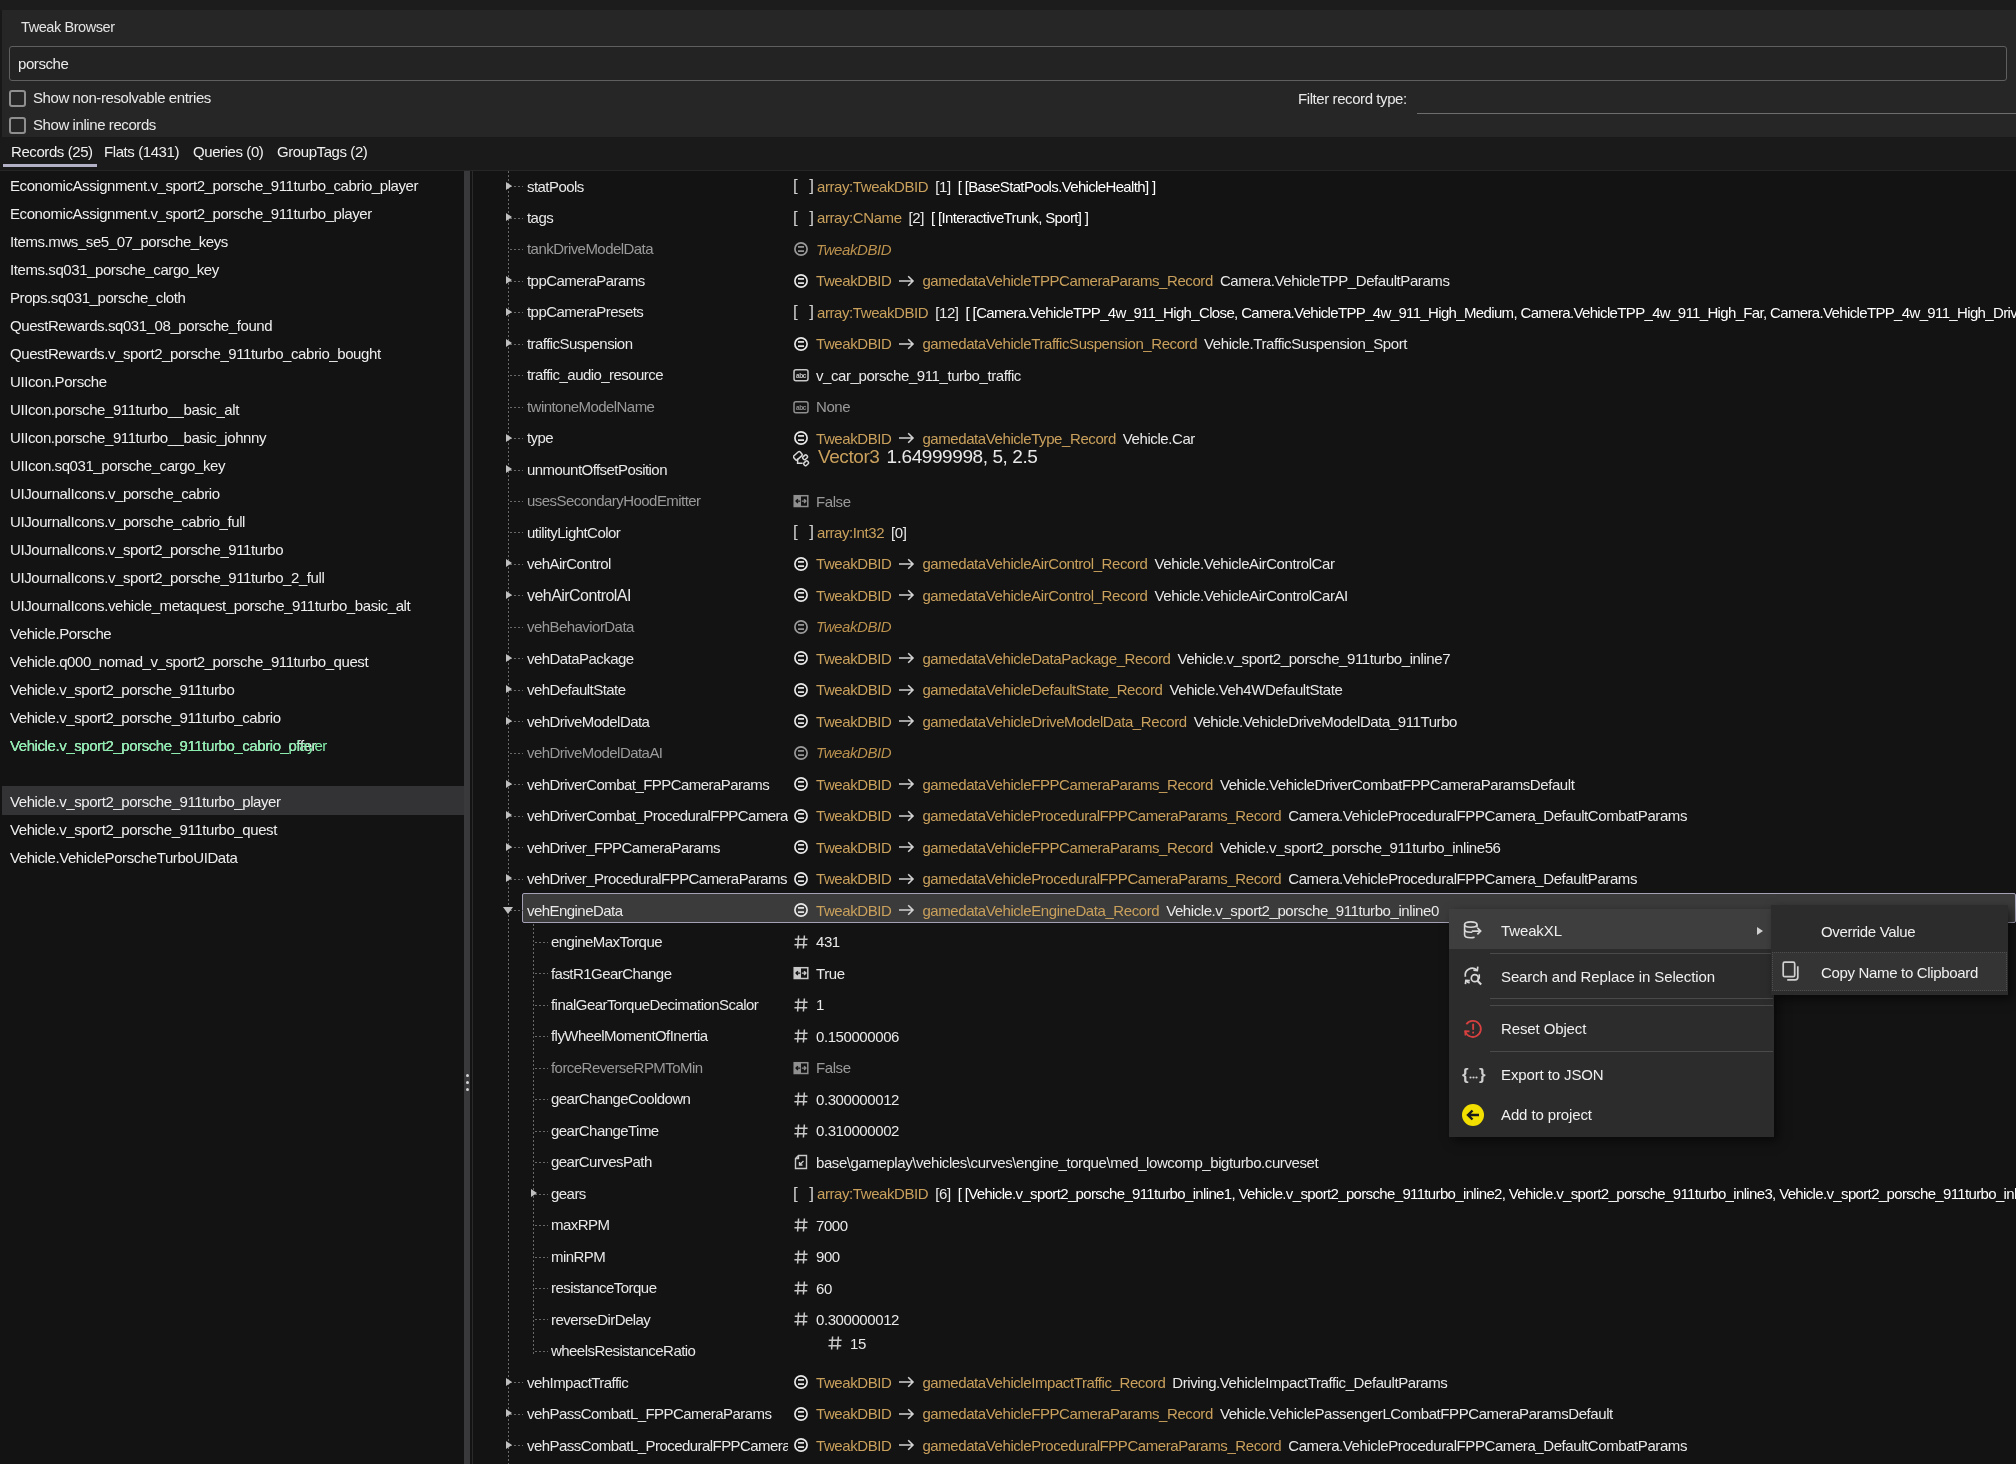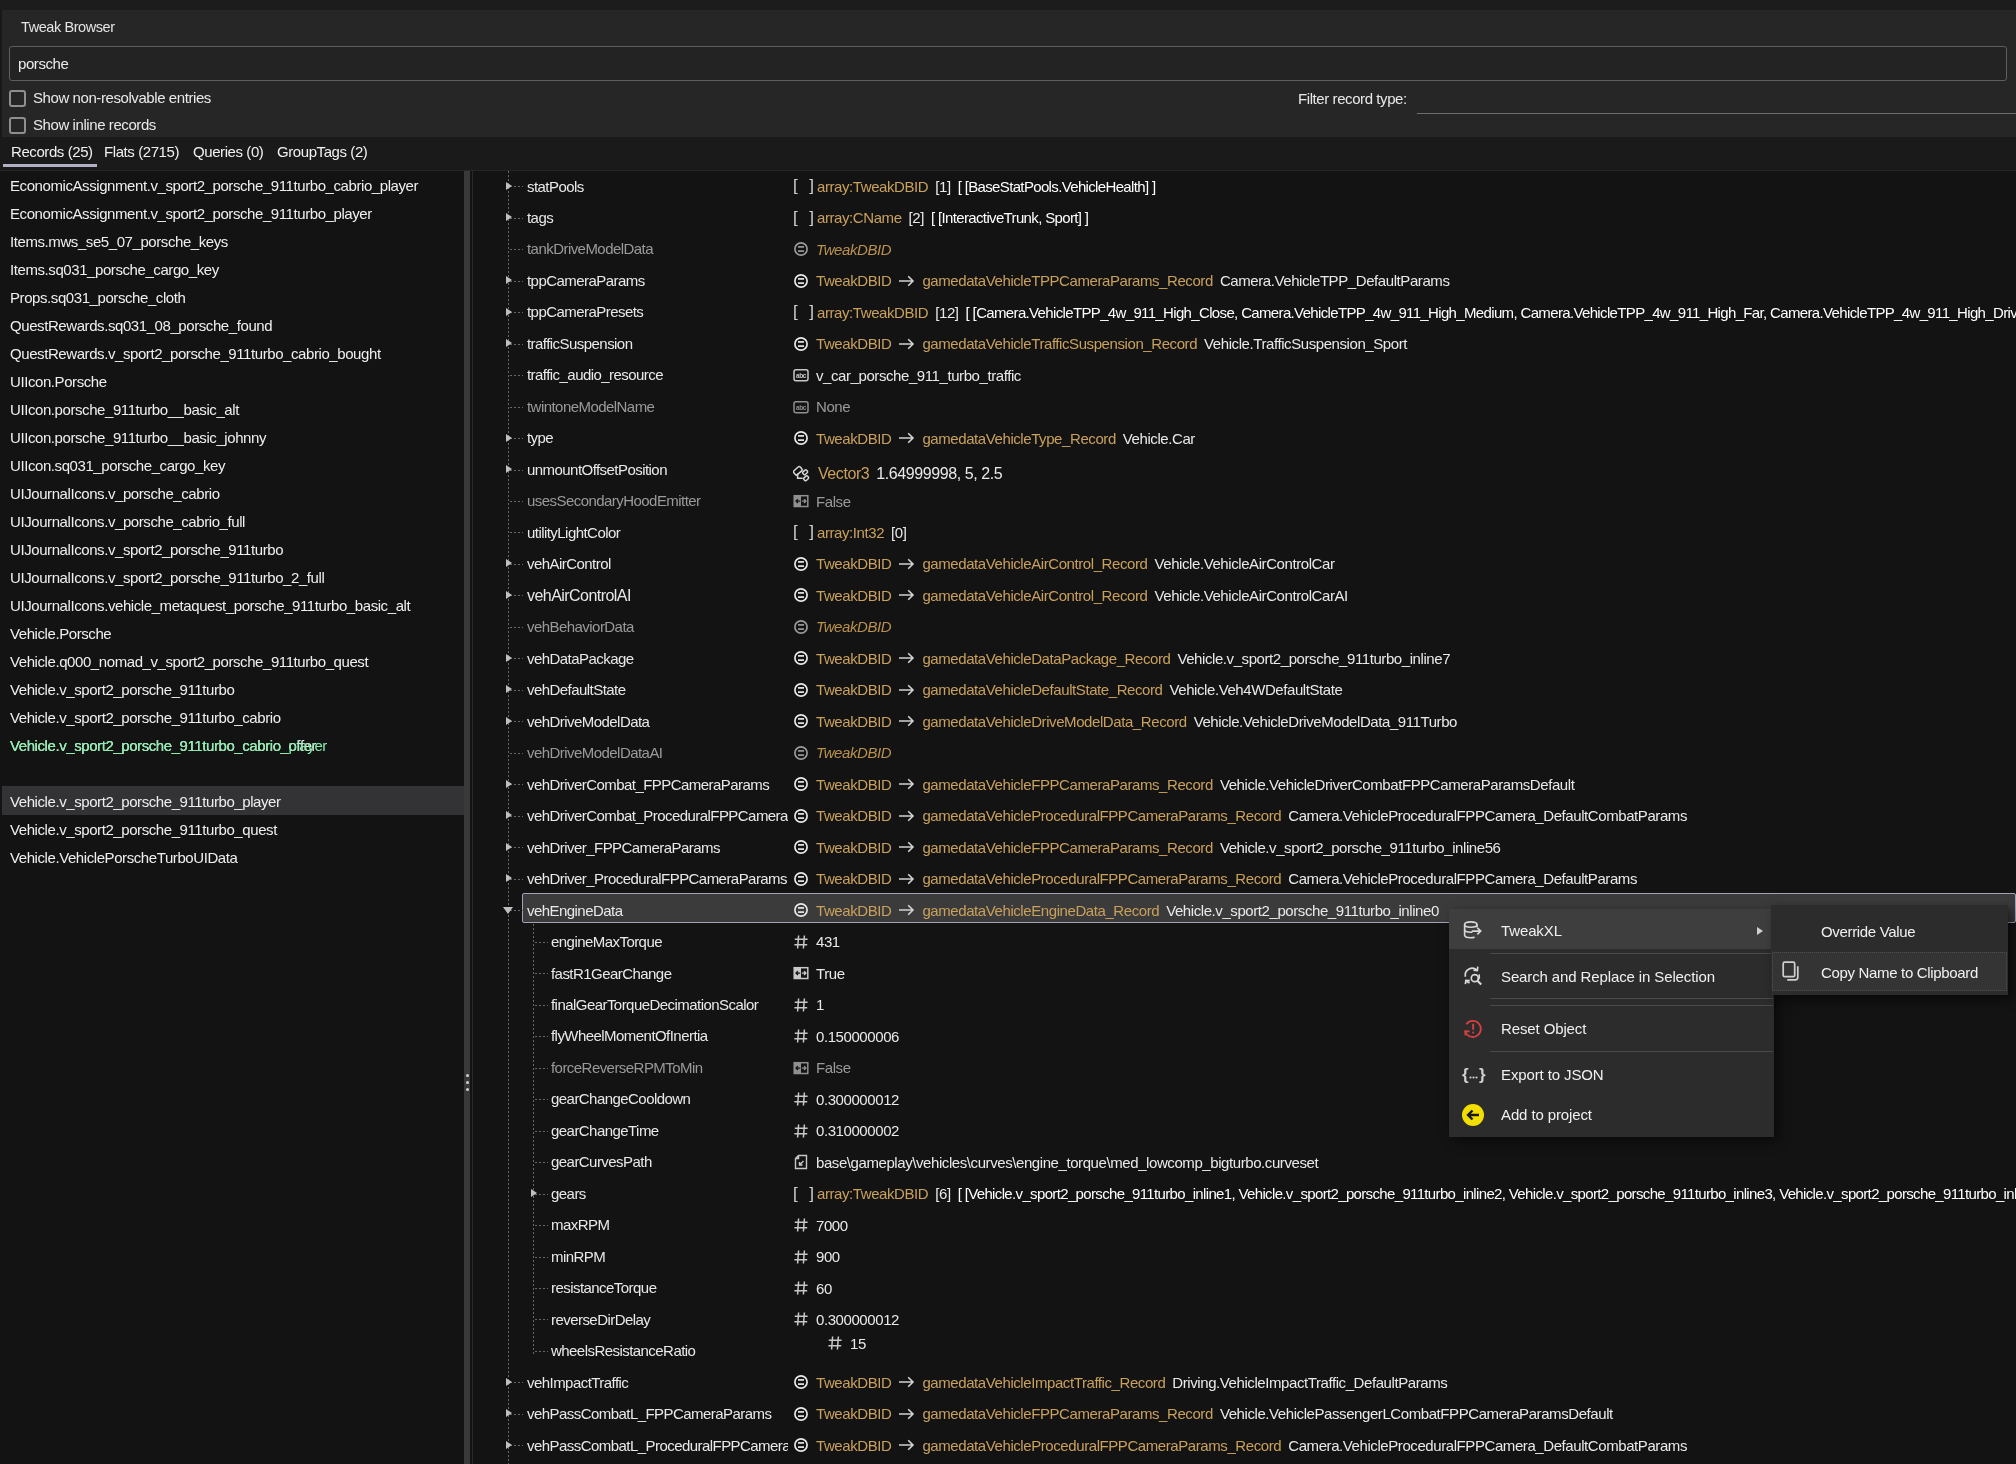--- a/index.html
+++ b/index.html
@@ -23,21 +23,21 @@
 <div class="abs" style="left:18px;top:46px;height:35px;line-height:35px;font-size:15px;color:#ececec">porsche</div>
 <div class="abs" style="left:9px;top:89.5px;width:17px;height:17px;border:2px solid #8f8f8f;border-radius:3px"></div>
 <div class="abs" style="left:33px;top:84.5px;height:26px;line-height:26px;font-size:15px;color:#e9e9e9">Show non-resolvable entries</div>
 <div class="abs" style="left:9px;top:117px;width:17px;height:17px;border:2px solid #8f8f8f;border-radius:3px"></div>
 <div class="abs" style="left:33px;top:112px;height:26px;line-height:26px;font-size:15px;color:#e9e9e9">Show inline records</div>
 <div class="abs" style="left:1298px;top:89px;height:20px;line-height:20px;font-size:15px;color:#e9e9e9">Filter record type:</div>
 <div class="abs" style="left:1417px;top:113px;width:599px;height:1px;background:#6d6d6d"></div>
 <div class="abs" style="left:0;top:137px;width:2016px;height:33px;background:#1a1a1a"></div>
 <div class="abs" style="left:0;top:170px;width:2016px;height:1px;background:#262626"></div>
 <div class="abs" style="left:11px;top:137px;height:30px;line-height:30px;font-size:15px;color:#f0f0f0">Records (25)</div>
-<div class="abs" style="left:104px;top:137px;height:30px;line-height:30px;font-size:15px;color:#f0f0f0">Flats (2715)</div>
+<div class="abs" style="left:104px;top:137px;height:30px;line-height:30px;font-size:15px;color:#f0f0f0">Flats (1431)</div>
 <div class="abs" style="left:193px;top:137px;height:30px;line-height:30px;font-size:15px;color:#f0f0f0">Queries (0)</div>
 <div class="abs" style="left:277px;top:137px;height:30px;line-height:30px;font-size:15px;color:#f0f0f0">GroupTags (2)</div>
 <div class="abs" style="left:3px;top:164px;width:94px;height:3px;background:#b2b0c4"></div>
 <div class="abs" style="left:10px;top:172px;width:450px;height:28px;line-height:28px;font-size:15px;color:#efefef;white-space:nowrap;overflow:hidden">EconomicAssignment.v_sport2_porsche_911turbo_cabrio_player</div>
 <div class="abs" style="left:10px;top:200px;width:450px;height:28px;line-height:28px;font-size:15px;color:#efefef;white-space:nowrap;overflow:hidden">EconomicAssignment.v_sport2_porsche_911turbo_player</div>
 <div class="abs" style="left:10px;top:228px;width:450px;height:28px;line-height:28px;font-size:15px;color:#efefef;white-space:nowrap;overflow:hidden">Items.mws_se5_07_porsche_keys</div>
 <div class="abs" style="left:10px;top:256px;width:450px;height:28px;line-height:28px;font-size:15px;color:#efefef;white-space:nowrap;overflow:hidden">Items.sq031_porsche_cargo_key</div>
 <div class="abs" style="left:10px;top:284px;width:450px;height:28px;line-height:28px;font-size:15px;color:#efefef;white-space:nowrap;overflow:hidden">Props.sq031_porsche_cloth</div>
 <div class="abs" style="left:10px;top:312px;width:450px;height:28px;line-height:28px;font-size:15px;color:#efefef;white-space:nowrap;overflow:hidden">QuestRewards.sq031_08_porsche_found</div>
 <div class="abs" style="left:10px;top:340px;width:450px;height:28px;line-height:28px;font-size:15px;color:#efefef;white-space:nowrap;overflow:hidden">QuestRewards.v_sport2_porsche_911turbo_cabrio_bought</div>
@@ -184,21 +184,21 @@
       <svg width="17" height="12" viewBox="0 0 17 12">
         <path d="M1 6 H15 M10.2 1.2 L15 6 L10.2 10.8" fill="none" stroke="#d2d2d2" stroke-width="1.6"></path>
       </svg>
     </span>
     <span class="o seg">gamedataVehicleType_Record</span>
     <span class="w seg">Vehicle.Car</span>
   </div>
 <div class="abs" style="left:510px;top:470px;width:13px;height:1px;background:repeating-linear-gradient(90deg,#686868 0 2px,transparent 2px 4px)"></div>
 <div class="abs" style="left:505.5px;top:465.02px;width:0;height:0;border-left:6px solid #c0c0c0;border-top:4.5px solid transparent;border-bottom:4.5px solid transparent"></div>
 <div class="abs row-name w" style="left:527px;top:453.8px;width:261px;height:31.48px;line-height:31.48px;font-size:15px">unmountOffsetPosition</div>
-<div class="abs" style="left:793px;top:465px;width:1223px;height:31.48px;display:flex;align-items:flex-start;white-space:nowrap;overflow:hidden;font-size:16px">
+<div class="abs" style="left:793px;top:437px;width:1223px;height:31.48px;display:flex;align-items:flex-end;white-space:nowrap;overflow:hidden;font-size:19px">
     <span style="flex:0 0 auto">
       <svg width="18" height="18" viewBox="0 0 18 18">
         <g fill="none" stroke="#d8d8d8" stroke-width="1.5">
           <rect x="0.5" y="3.2" width="8.6" height="5.2" rx="1.5" transform="rotate(-42 4.8 5.8)"></rect>
           <path d="M4.6 8.6 V13.2 H9.6"></path>
           <rect x="9.6" y="5.6" width="5" height="3.4" rx="1.2" transform="rotate(-42 12.1 7.3)"></rect>
           <rect x="10.6" y="11.6" width="5" height="3.4" rx="1.2" transform="rotate(-42 13.1 13.3)"></rect>
         </g>
       </svg>
     </span>

